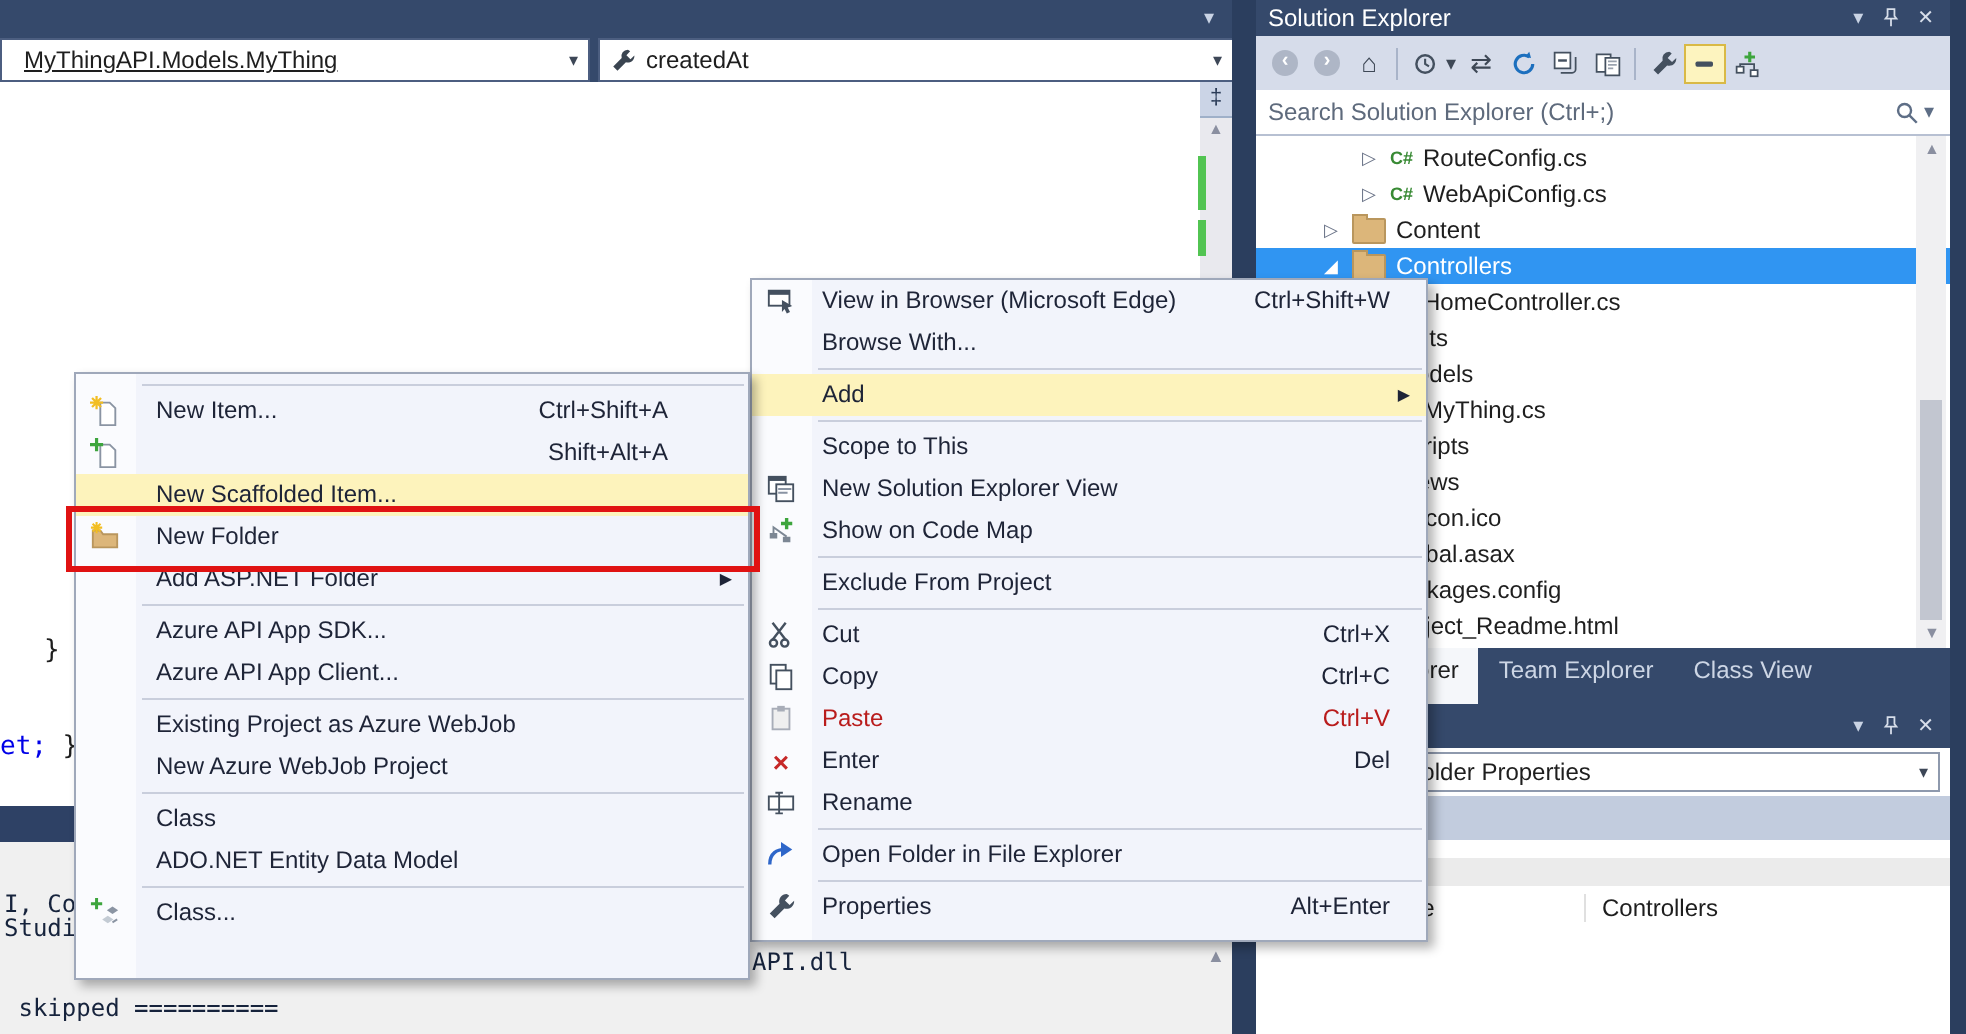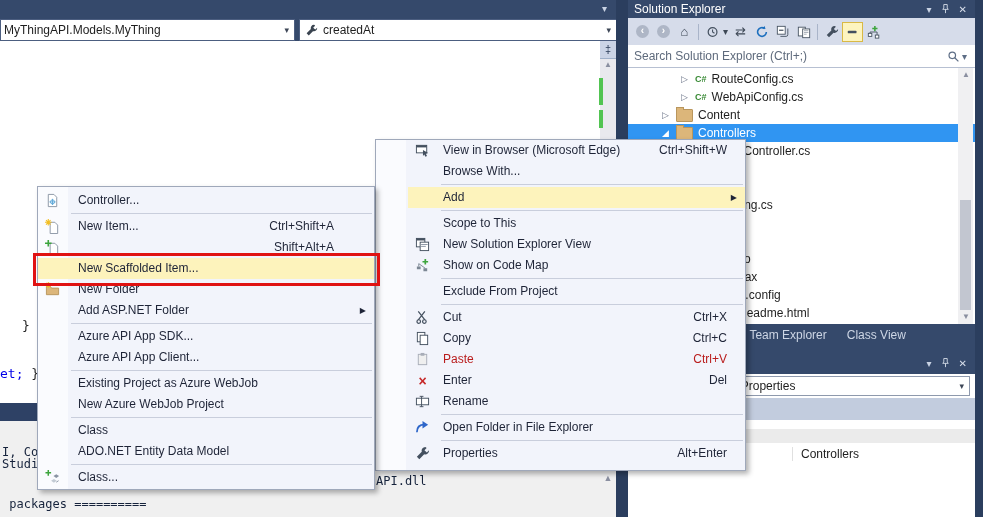--- a/index.html
+++ b/index.html
@@ -7,21 +7,21 @@
         font-family:"Liberation Sans",sans-serif;font-size:12px;background:#35496B;}
   .abs{position:absolute;}
 
   
   .editor-top{left:0;top:0;width:616px;height:41px;background:#35496B;}
   .chev{color:#C9D3E4;font-size:10px;}
   .navfield{position:absolute;top:19px;height:20px;background:#fff;border:1px solid #4C5E80;
             display:flex;align-items:center;color:#1E1E1E;}
   .navfield .dd{margin-left:auto;color:#3D4757;font-size:9px;padding:0 5px;}
   .field-type{left:0;width:293px;}
-  .field-type .val{padding-left:3px;}
+  .field-type .val{padding-left:11px;text-decoration:underline;}
   .field-member{left:299px;width:316px;}
   .editor-body{left:0;top:41px;width:616px;height:362px;background:#fff;}
   .code{position:absolute;font-family:"DejaVu Sans Mono",monospace;font-size:13px;color:#1E1E1E;}
   .code .kw{color:#0000E8;}
   .vscroll{position:absolute;left:600px;top:41px;width:16px;height:362px;background:#E9E9EE;}
   .vsplit{position:absolute;left:0;top:0;width:16px;height:17px;background:#CBD4E6;color:#2A3B57;
           text-align:center;line-height:16px;font-size:11px;border-bottom:1px solid #9FB0C9;}
   .varrow{position:absolute;left:0;width:16px;text-align:center;color:#8A8FA0;font-size:8px;}
   .gmark{position:absolute;left:599px;width:4px;background:#52C452;}
   .out-title{left:0;top:403px;width:616px;height:18px;background:#2E4165;}
@@ -81,21 +81,21 @@
   .props-toolbar{position:absolute;left:0;top:46px;width:100%;height:22px;background:#C2CCDE;}
   .props-band{position:absolute;left:0;top:77px;width:100%;height:14px;background:#EBEBEB;}
   .pgrid-row{position:absolute;left:0;top:93px;width:100%;height:18px;display:flex;align-items:center;color:#1E1E1E;}
   .pgrid-name{width:165px;padding-left:20px;box-sizing:border-box;border-right:1px solid #E0E0E0;}
   .pgrid-val{padding-left:8px;}
 
   
   .menu{position:absolute;background:#F2F4FB;border:1px solid #9FA8BA;
         box-shadow:3px 3px 5px rgba(0,0,0,.3);color:#1E2437;}
   .icol{position:absolute;left:0;top:0;bottom:0;width:30px;background:#FAFBFE;}
-  .ctx{left:375px;top:139px;width:337px;height:330px;z-index:10;padding-left:32px;}
+  .ctx{left:375px;top:139px;width:337px;height:330px;z-index:10;}
   .sub{left:37px;top:186px;width:338px;height:304px;z-index:11;padding-top:3px;box-sizing:border-box;}
   .mi{position:relative;height:21px;line-height:21px;display:flex;align-items:center;}
   .mi .mico{position:absolute;left:6px;top:2px;width:17px;height:17px;display:flex;align-items:center;justify-content:center;}
   .ctx .mlabel{padding-left:35px;}
   .sub .mlabel{padding-left:40px;}
   .msc{margin-left:auto;}
   .ctx .msc{padding-right:18px;}
   .sub .msc{padding-right:40px;}
   .sarr{position:absolute;right:8px;top:0;font-size:8px;color:#1E2437;}
   .mi.hl{background:#FDF3BC;}
@@ -138,21 +138,21 @@
     <div class="vsplit">‡</div>
     <div class="varrow" style="top:19px;">▲</div>
   </div>
   <div class="abs gmark" style="top:78px;height:27px;"></div>
   <div class="abs gmark" style="top:110px;height:18px;"></div>
 
   <div class="abs out-title"></div>
   <div class="abs output">
     <span class="outline" style="left:2px;top:24px;">I, Con</span>
     <span class="outline" style="left:2px;top:36px;">Studio</span>
-    <span class="outline" style="left:2px;top:76px;"> packages ==========</span>
+    <span class="outline" style="left:2px;top:76px;"> skipped ==========</span>
     <span class="outline" style="left:376px;top:53px;">API.dll</span>
   </div>
   <span class="abs out-scroll-up">▲</span>
 
   <div class="abs mid-strip"></div>
 
   <div class="abs se">
     <div class="se-title">
       <span>Solution Explorer</span>
       <span class="ti-icons">
@@ -479,30 +479,20 @@
             <path d="M11 1a4 4 0 0 0-3.8 5.2L2 11.4 4.6 14l5.2-5.2A4 4 0 0 0 15 4.6l-2.4 2.3-2.5-2.4L12.4 2A4 4 0 0 0 11 1z" fill="#44505F"></path>
           </svg>
         </span>
       <span class="mlabel">Properties</span>
       <span class="msc">Alt+Enter</span>
     </div>
   </div>
 
   <div class="menu sub">
     <div class="icol"></div>
-    <div class="mi">
-      <span class="mico">
-          <svg width="15" height="15" viewBox="0 0 16 16">
-            <path d="M3.5 1.5h6l3 3v10h-9z" fill="#fff" stroke="#8A94A3"></path>
-            <circle cx="8" cy="9.5" r="2.2" fill="none" stroke="#5FA9D9"></circle>
-            <path d="M8 6.2v6.6M4.7 9.5h6.6" stroke="#5FA9D9"></path>
-          </svg>
-        </span>
-      <span class="mlabel">Controller...</span>
-    </div>
     <div class="msep"></div>
     <div class="mi">
       <span class="mico">
           <svg width="15" height="15" viewBox="0 0 16 16">
             <path d="M5.5 3.5h5l3 3v9h-8z" fill="#fff" stroke="#8A94A3"></path>
             <path d="M3.5 0v7M0 3.5h7M1.1 1.1l4.8 4.8M5.9 1.1L1.1 5.9" stroke="#F2BE23" stroke-width="1.2"></path>
           </svg>
         </span>
       <span class="mlabel">New Item...</span>
       <span class="msc">Ctrl+Shift+A</span>

